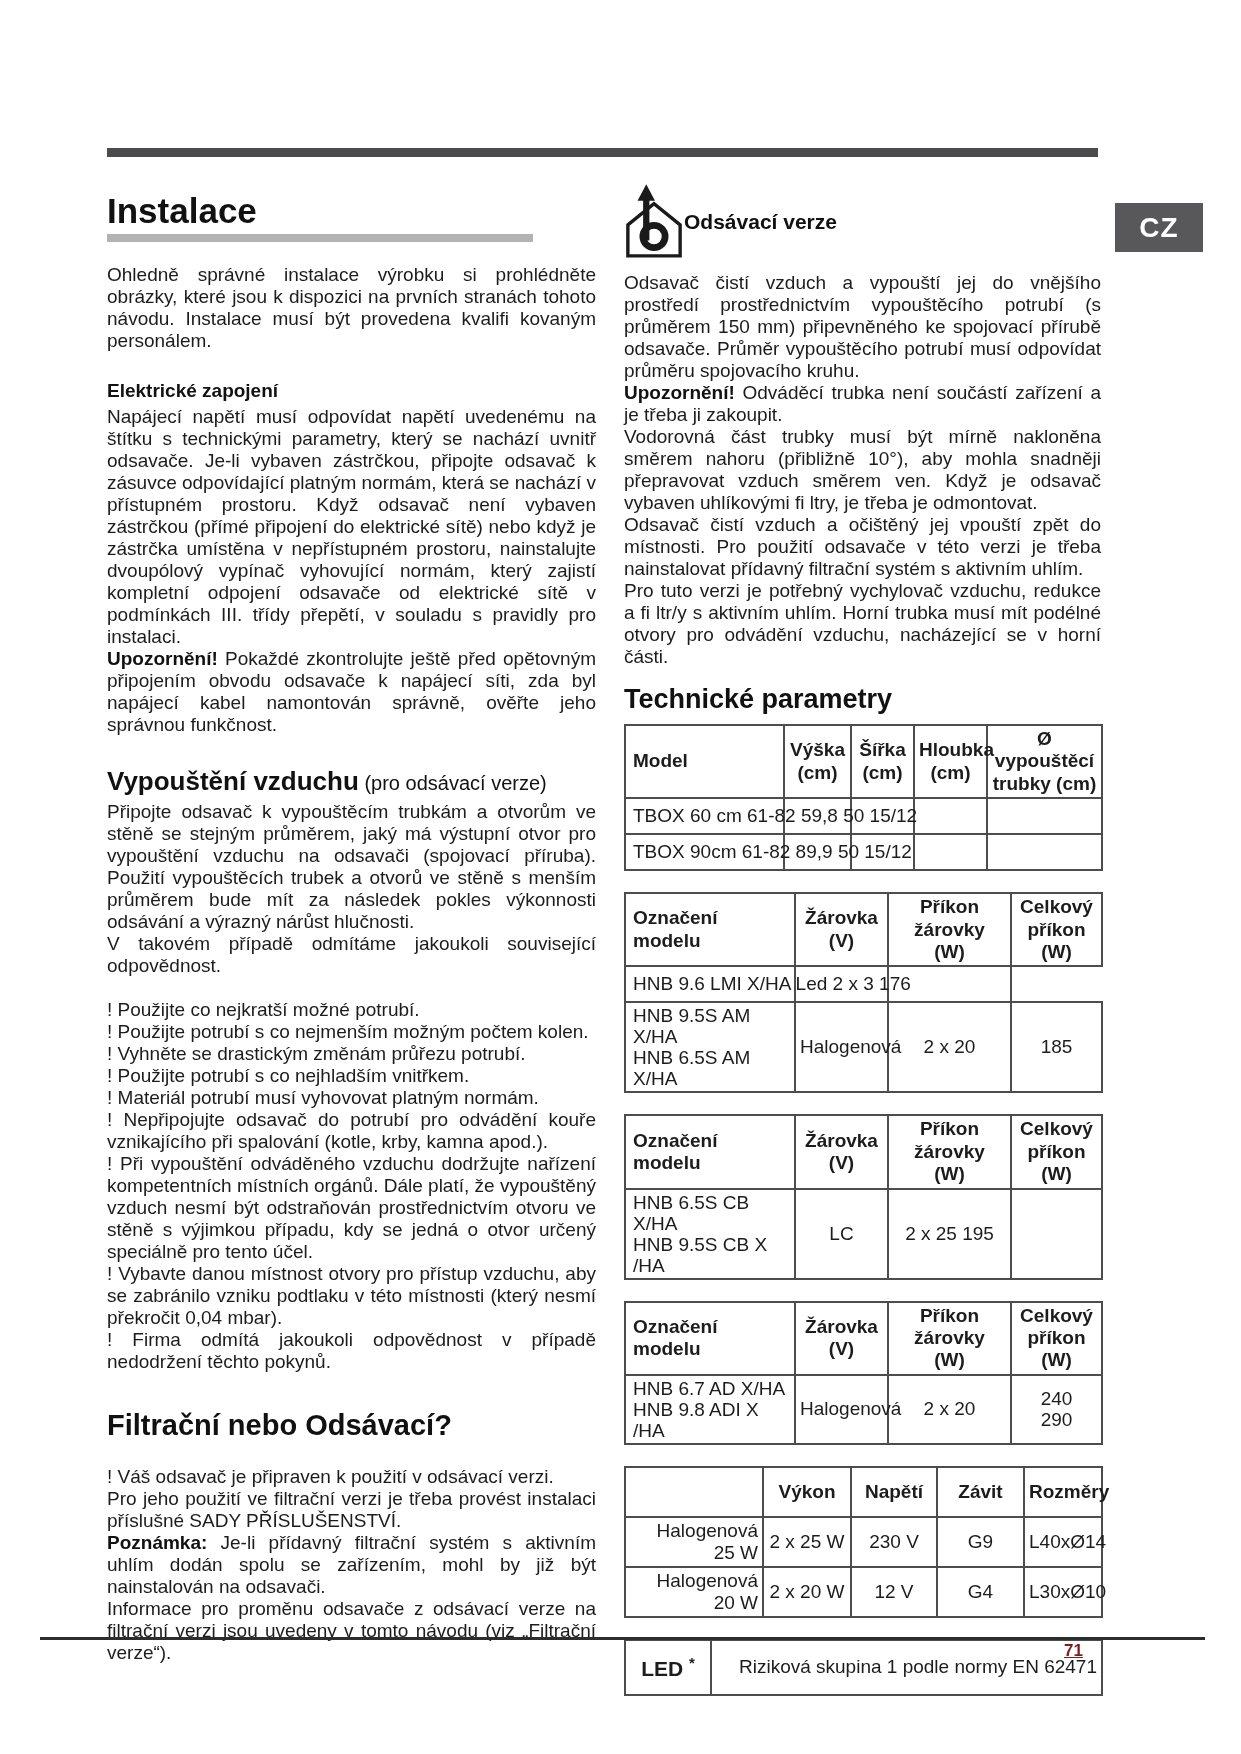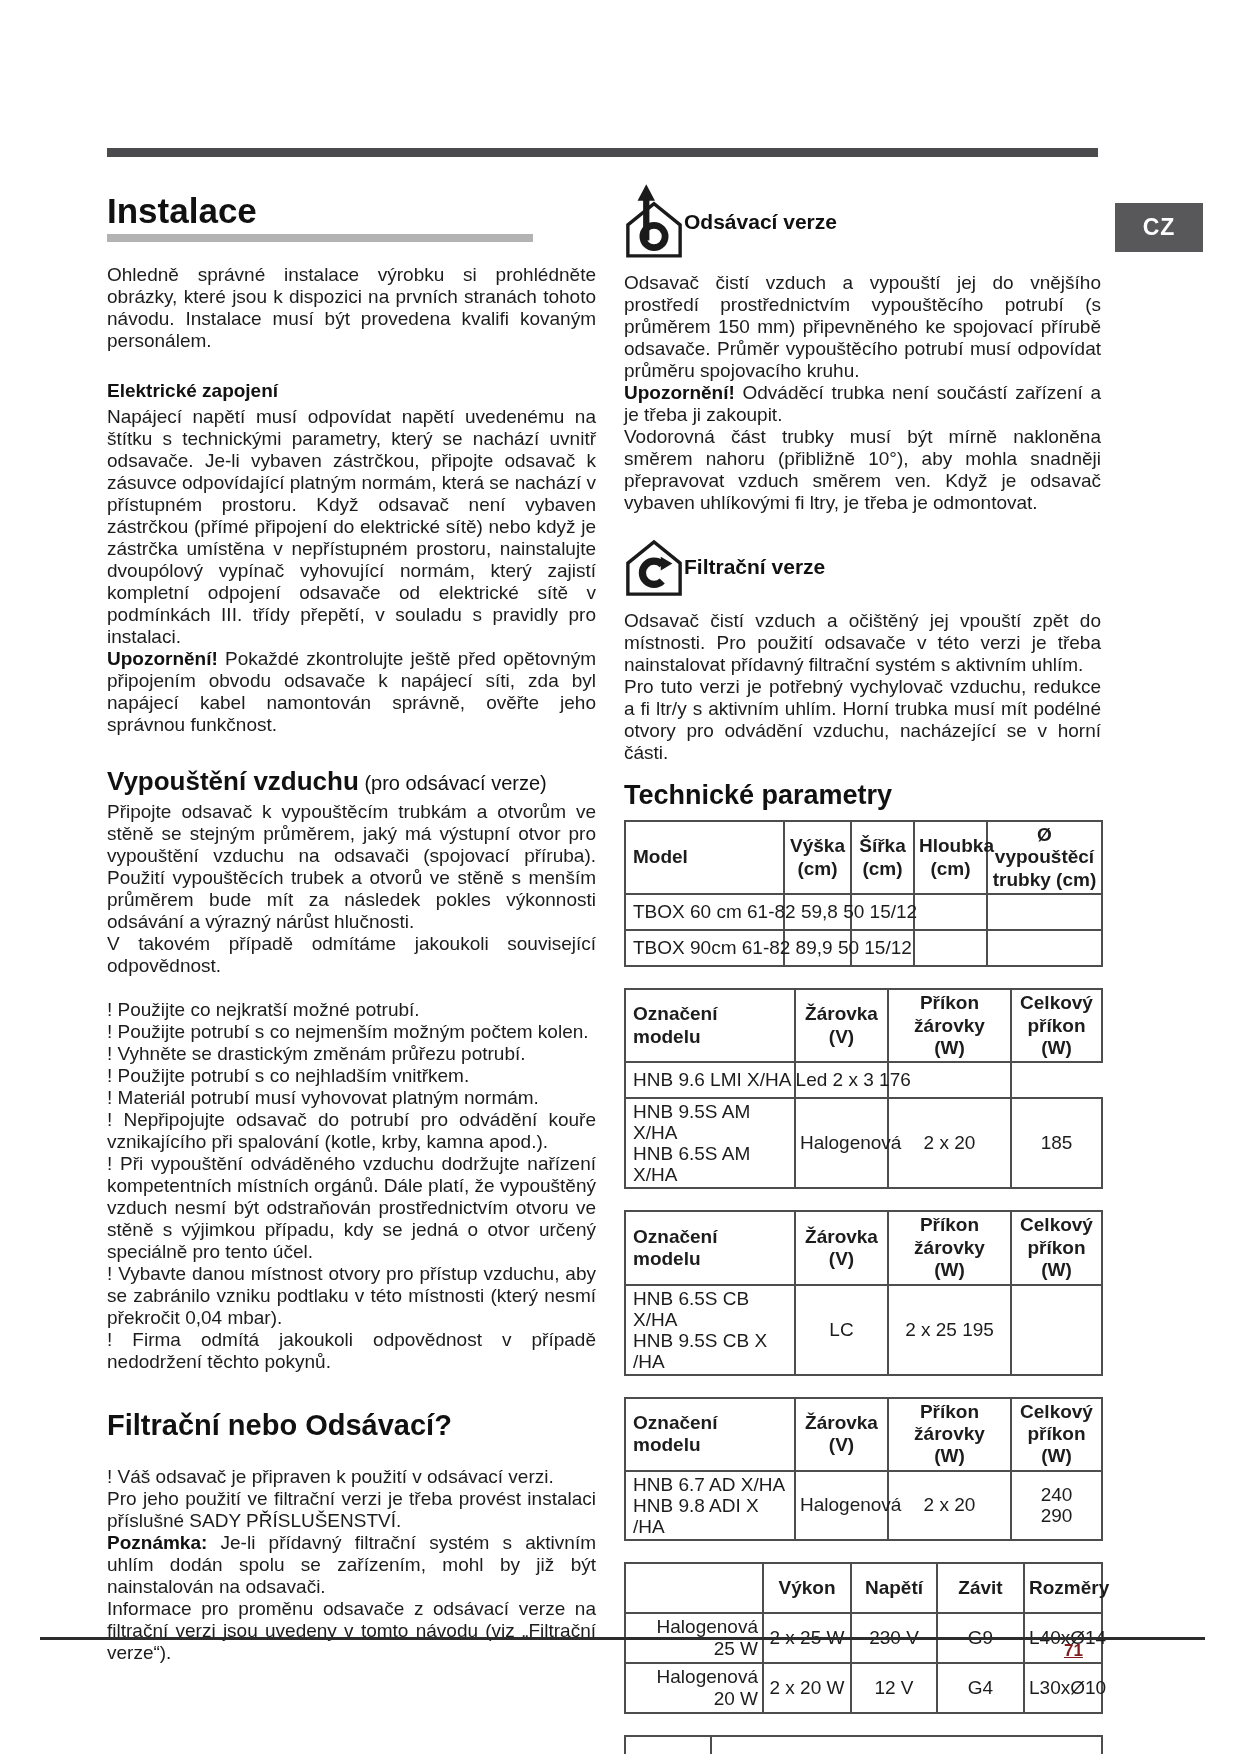--- a/index.html
+++ b/index.html
@@ -1,20 +1,20 @@
 <!DOCTYPE html>
 <html><head>
 <meta charset="utf-8">
 <style>
   html,body{margin:0;padding:0;background:#ffffff;}
   .page{position:relative;width:1241px;height:1754px;background:#ffffff;overflow:hidden;
         font-family:"Liberation Sans","DejaVu Sans",sans-serif;color:#1c1c1c;}
   .topbar{position:absolute;left:107px;top:148px;width:991px;height:9px;background:#4b4b4d;}
   .badge{position:absolute;left:1115px;top:203px;width:88px;height:49px;background:#58585b;
-         color:#ffffff;font-weight:bold;font-size:23px;display:flex;align-items:center;justify-content:center;letter-spacing:1px;}
+         color:#ffffff;font-weight:bold;font-size:28px;display:flex;align-items:center;justify-content:center;letter-spacing:1px;}
   .col-left{position:absolute;left:107px;top:178px;width:489px;}
   .col-right{position:absolute;left:624px;top:170px;width:477px;}
   .bottomline{position:absolute;left:40px;top:1637px;width:1165px;height:3px;background:#2d2d2d;}
   .pagenum{position:absolute;left:1064px;top:1641px;font-weight:bold;font-size:17px;color:#7f1d1d;text-decoration:underline;}
 
   h1{font-size:35px;line-height:1.1;margin:14px 0 0 0;color:#111;}
   .h1rule{width:426px;height:8px;background:#b3b3b3;margin-top:3px;}
   h2{font-size:19px;margin:28px 0 4px 0;color:#111;}
   h2.big{font-size:26px;margin-top:30px;}
   .hsuffix{font-weight:normal;font-size:20px;}
@@ -95,30 +95,20 @@
           <line x1="23" y1="58" x2="23" y2="10" stroke="#1a1a1a" stroke-width="6.5"></line>
           <polygon points="23,0 14,17 32,17" fill="#1a1a1a"></polygon>
         </svg>
       </span>
       <span class="lbl">Odsávací verze</span>
     </div>
     <p>Odsavač čistí vzduch a vypouští jej do vnějšího prostředí prostřednictvím vypouštěcího potrubí (s průměrem 150 mm) připevněného ke spojovací přírubě odsavače. Průměr vypouštěcího potrubí musí odpovídat průměru spojovacího kruhu.</p>
     <p><b class="lead">Upozornění!</b><span> Odváděcí trubka není součástí zařízení a je třeba ji zakoupit.</span></p>
     <p>Vodorovná část trubky musí být mírně nakloněna směrem nahoru (přibližně 10°), aby mohla snadněji přepravovat vzduch směrem ven. Když je odsavač vybaven uhlíkovými fi ltry, je třeba je odmontovat.</p>
 
-    <div class="iconrow" style="margin-top:22px;">
-      <span>
-        <svg width="60" height="62" viewBox="0 0 62 64" fill="none">
-          <path d="M4 28 L31 6 L58 28 L58 60 L4 60 Z" stroke="#1a1a1a" stroke-width="3.5"></path>
-          <path d="M39.5 29.5 A 12 12 0 1 0 39.5 46.5" stroke="#1a1a1a" stroke-width="7.5"></path>
-          <polygon points="38,21.5 50,28.5 38,35.5" fill="#1a1a1a"></polygon>
-        </svg>
-      </span>
-      <span class="lbl">Filtrační verze</span>
-    </div>
     <p>Odsavač čistí vzduch a očištěný jej vpouští zpět do místnosti. Pro použití odsavače v této verzi je třeba nainstalovat přídavný filtrační systém s aktivním uhlím.</p>
     <p>Pro tuto verzi je potřebný vychylovač vzduchu, redukce a fi ltr/y s aktivním uhlím. Horní trubka musí mít podélné otvory pro odvádění vzduchu, nacházející se v horní části.</p>
 
     <h2 class="tech">Technické parametry</h2>
 
     <table class="t">
       <colgroup>
           <col style="width:159px">
           <col style="width:67px">
           <col style="width:63px">

